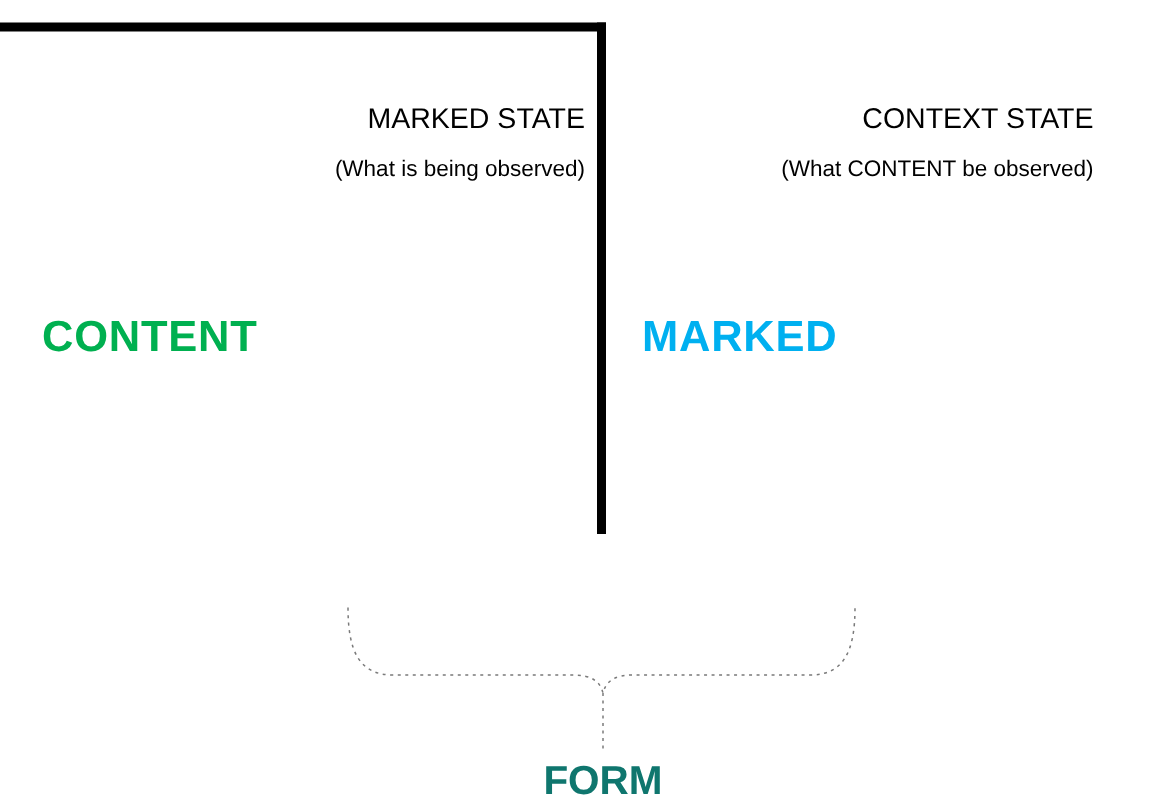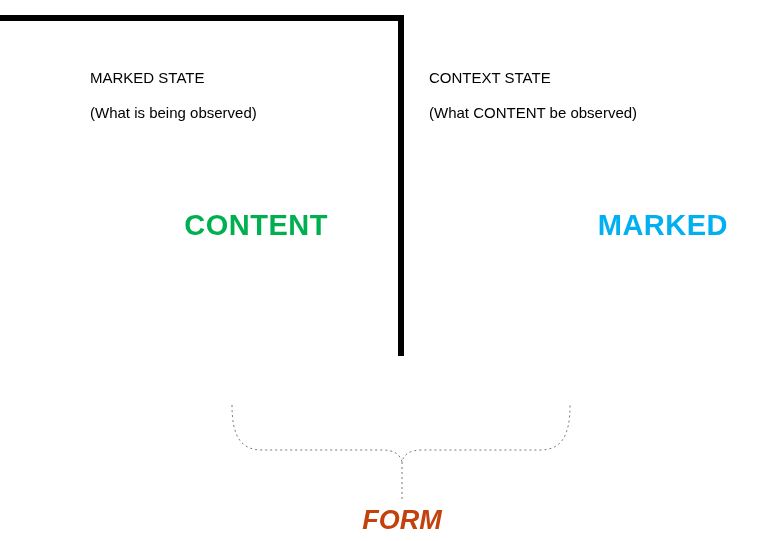--- a/index.html
+++ b/index.html
@@ -10,46 +10,45 @@
   .canvas {
     position: relative;
     width: 767px;
     height: 541px;
     background: #ffffff;
     font-family: "Liberation Sans", sans-serif;
     overflow: hidden;
   }
   .abs { position: absolute; }
   .label {
-    font-size: 15px;
+    font-size: 19px;
     color: #000000;
-    text-align: left;
+    text-align: right;
     white-space: nowrap;
   }
   .sub {
     font-size: 15px;
     color: #000000;
-    text-align: left;
+    text-align: right;
     white-space: nowrap;
   }
   .big-word {
     font-size: 29px;
     font-weight: bold;
-    text-align: right;
+    text-align: left;
     letter-spacing: 0.5px;
     white-space: nowrap;
   }
   .mark {
     background: #000000;
   }
   .form-word {
     font-size: 27px;
     font-weight: bold;
-    font-style: italic;
-    color: #c2410c;
+    color: #0f766e;
     text-align: center;
     white-space: nowrap;
   }
   .brace path, .brace line {
     fill: none;
     stroke: #7a7a7a;
     stroke-width: 1;
     stroke-dasharray: 2 3;
   }
 </style>

